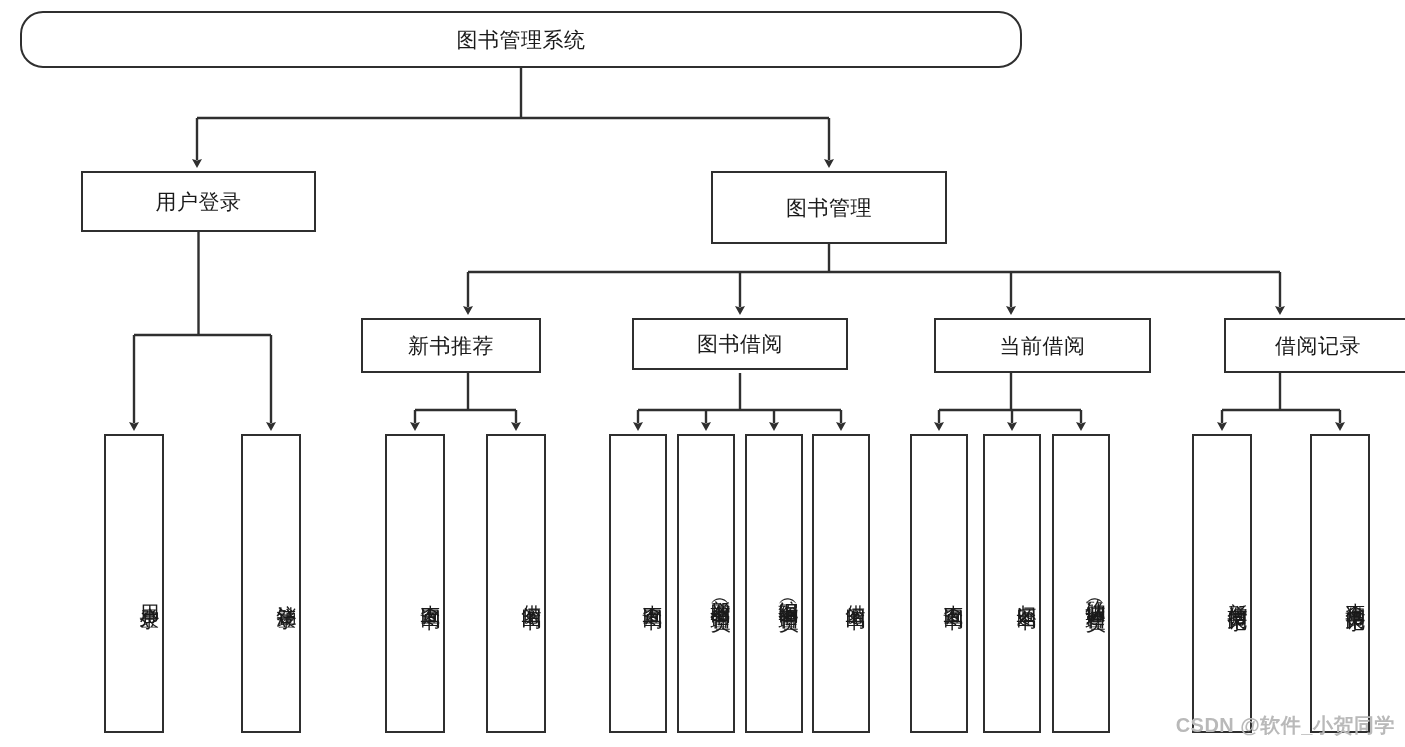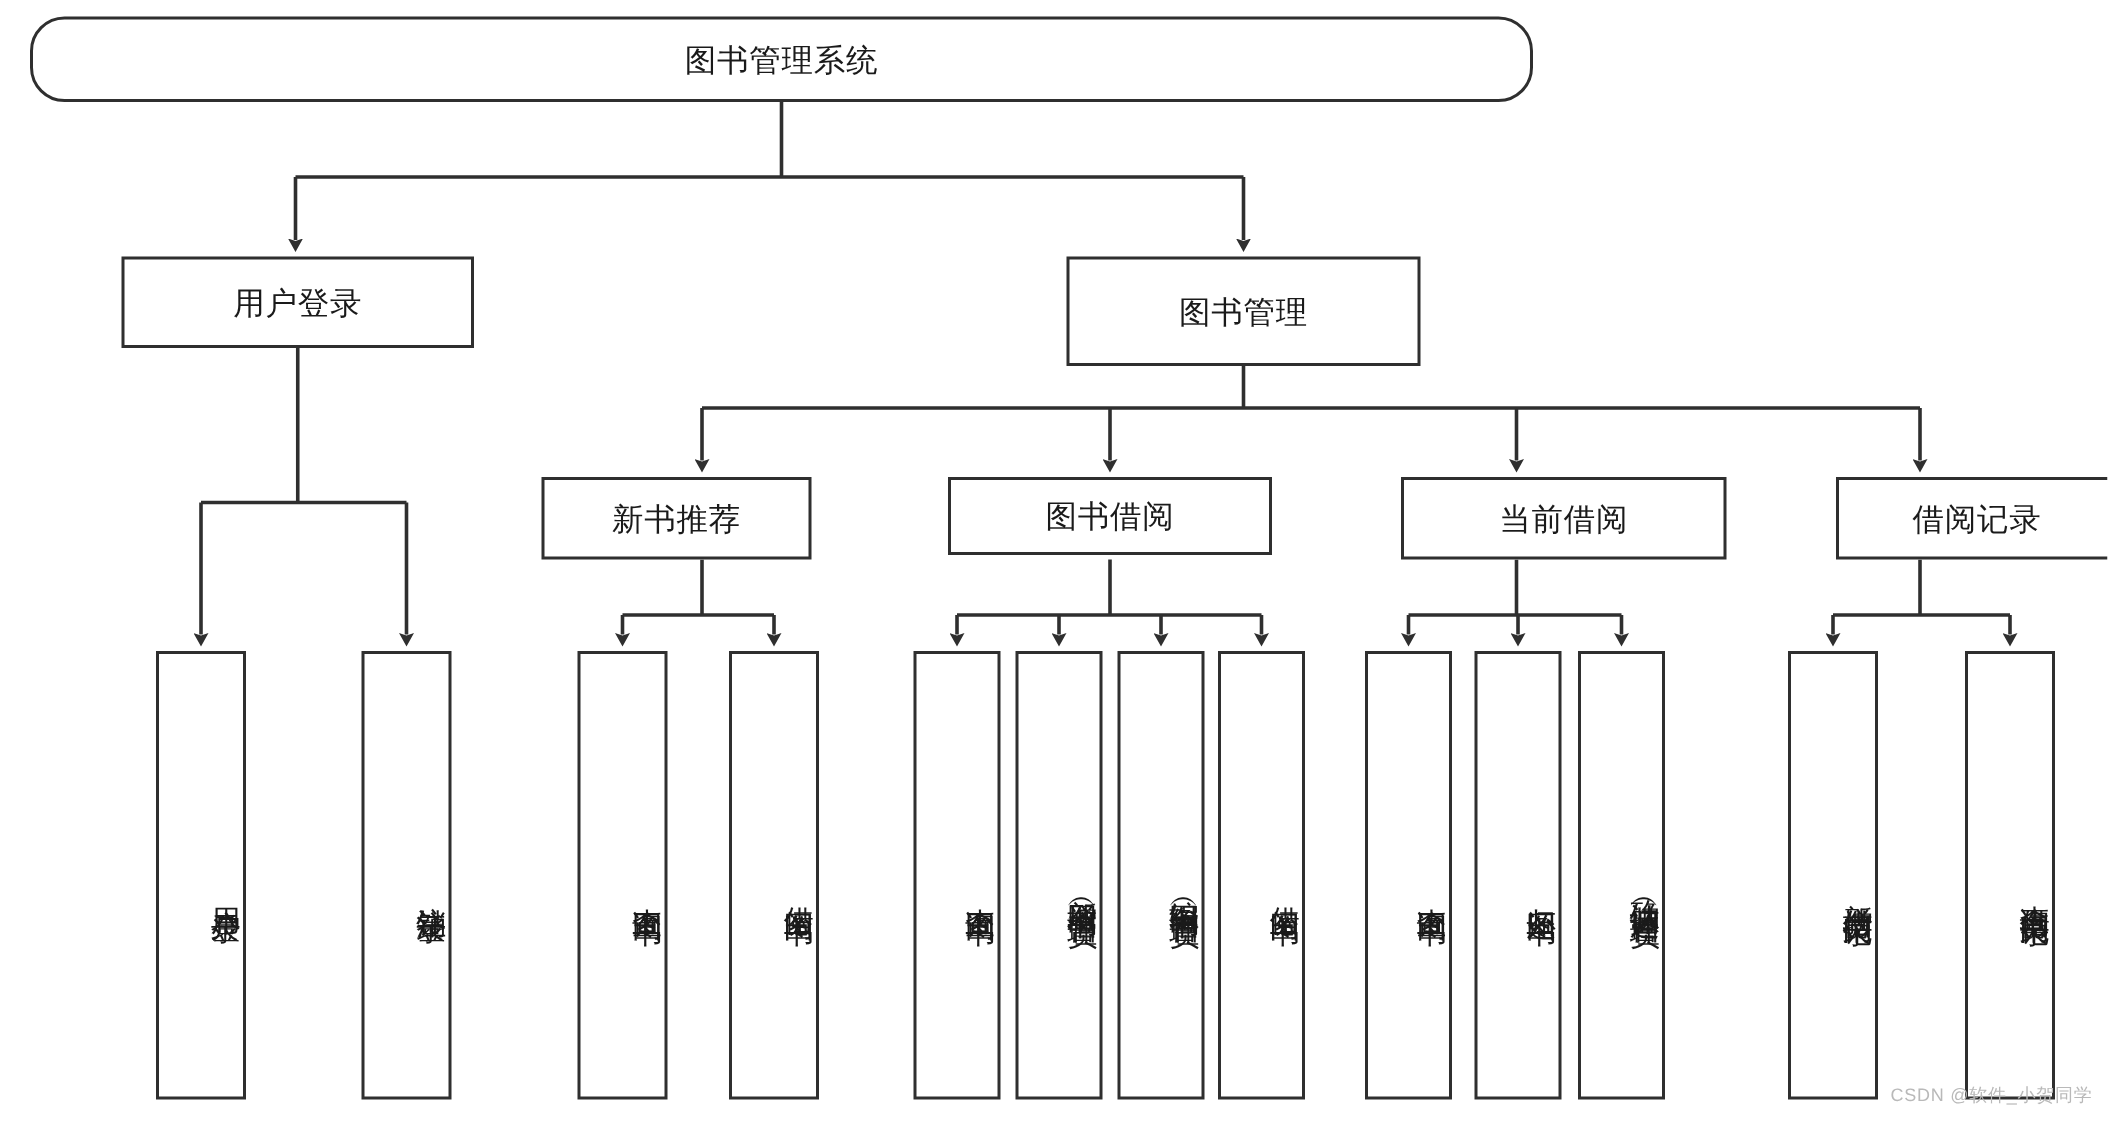--- a/index.html
+++ b/index.html
@@ -51,24 +51,25 @@
   }
   .node.v span {
     writing-mode: vertical-rl;
     text-orientation: upright;
     display: block;
   }
   #watermark {
     position: absolute;
     right: 10px;
     bottom: 8px;
-    font-size: 12px;
+    font-size: 20px;
     color: #b9b9b9;
     white-space: nowrap;
     letter-spacing: 0.5px;
+    font-weight: bold;
   }
 </style>
 </head>
 <body>
 
 <div id="canvas">
 
   <svg id="edges" viewBox="0 0 1405 747" xmlns="http://www.w3.org/2000/svg">
     <defs>
       <marker id="arrow" markerWidth="9" markerHeight="10" refX="1" refY="5" orient="auto" markerUnits="userSpaceOnUse">

